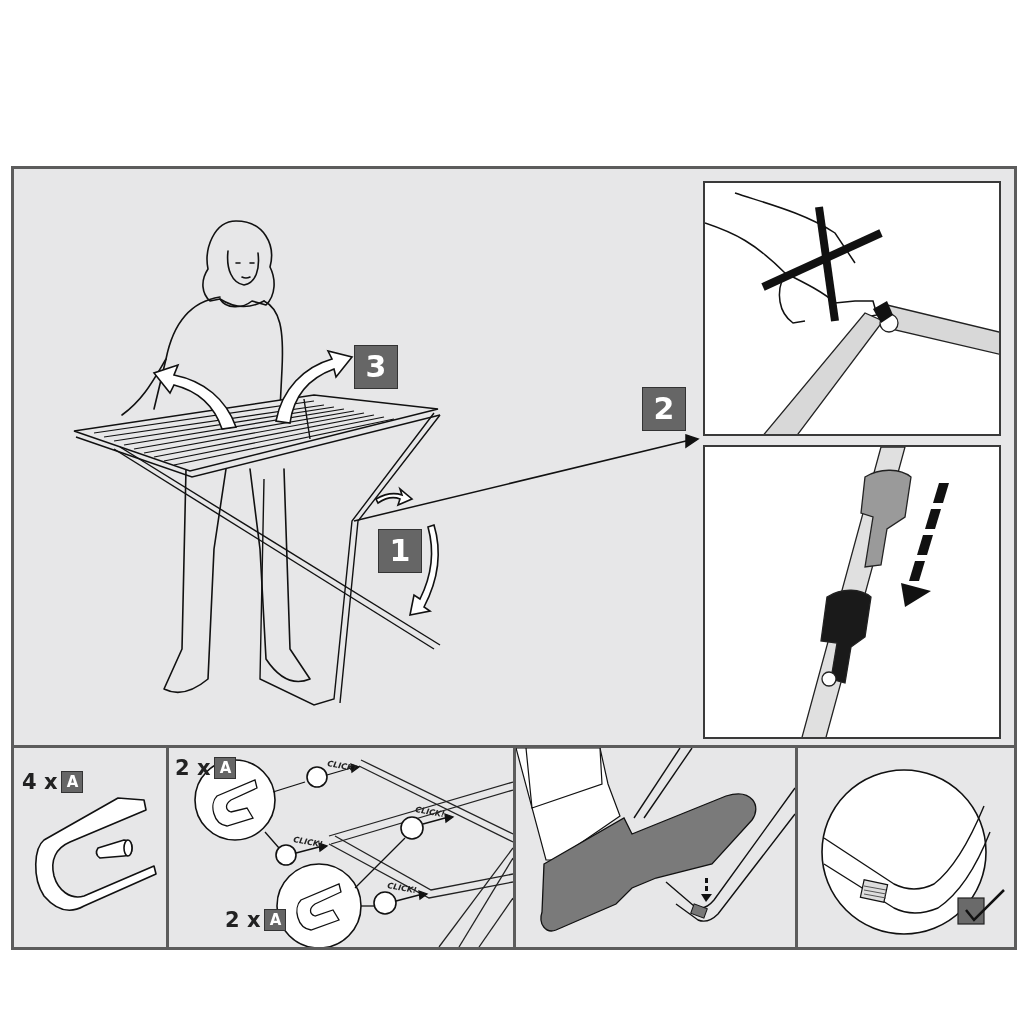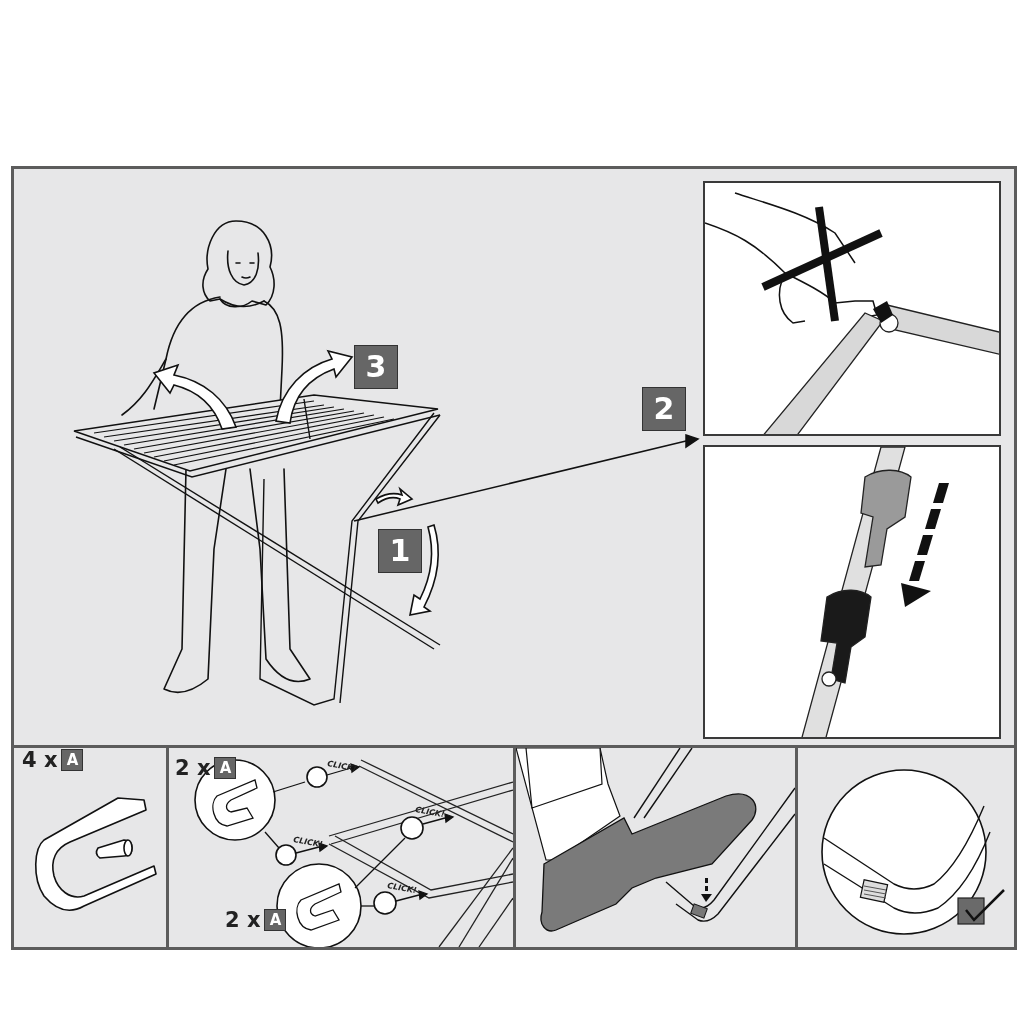--- a/index.html
+++ b/index.html
@@ -117,21 +117,21 @@
         </g>
       </svg>
     </div>
   </div>
 
   <div class="hdivider"></div>
 
   <div class="bottom-row">
 
     <div class="cell" style="left:0; width:152px;">
-      <div class="qty" style="left:8px; top:0;">
+      <div class="qty" style="left:8px; top:22px;">
         <span>4 x</span>
         <span class="partbadge">A</span>
       </div>
       <svg width="152" height="199" viewBox="0 0 152 199">
         <g fill="#fff" stroke="#111" stroke-width="1.6" stroke-linejoin="round">
           <path d="M30 92 C20 100 18 130 30 148 C42 162 56 166 70 158 L142 126 L140 118 L70 148 C56 152 44 142 40 128 C36 112 42 100 56 94 L132 62 L130 52 L104 50 Z"></path>
           <path d="M84 100 L110 92 q8 0 8 8 q0 8 -8 8 L86 110 q-6 -4 -2 -10 z"></path>
           <ellipse cx="114" cy="100" rx="4" ry="8"></ellipse>
         </g>
       </svg>

